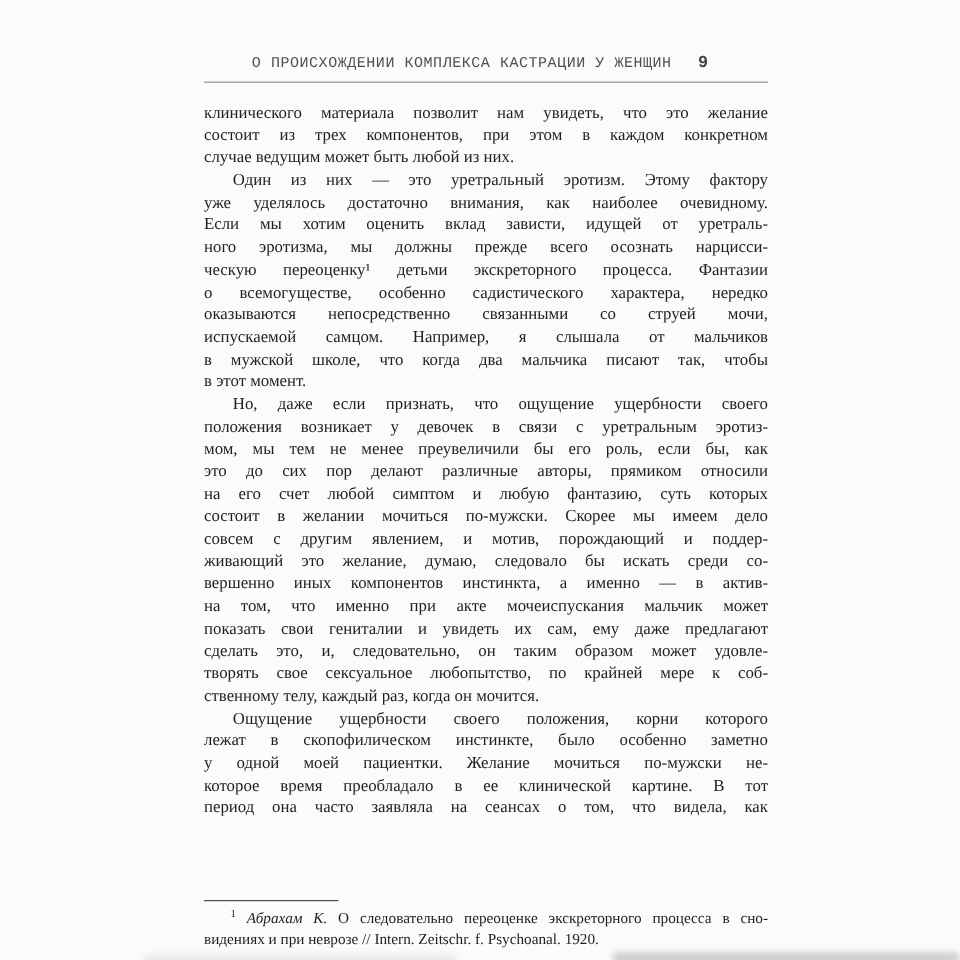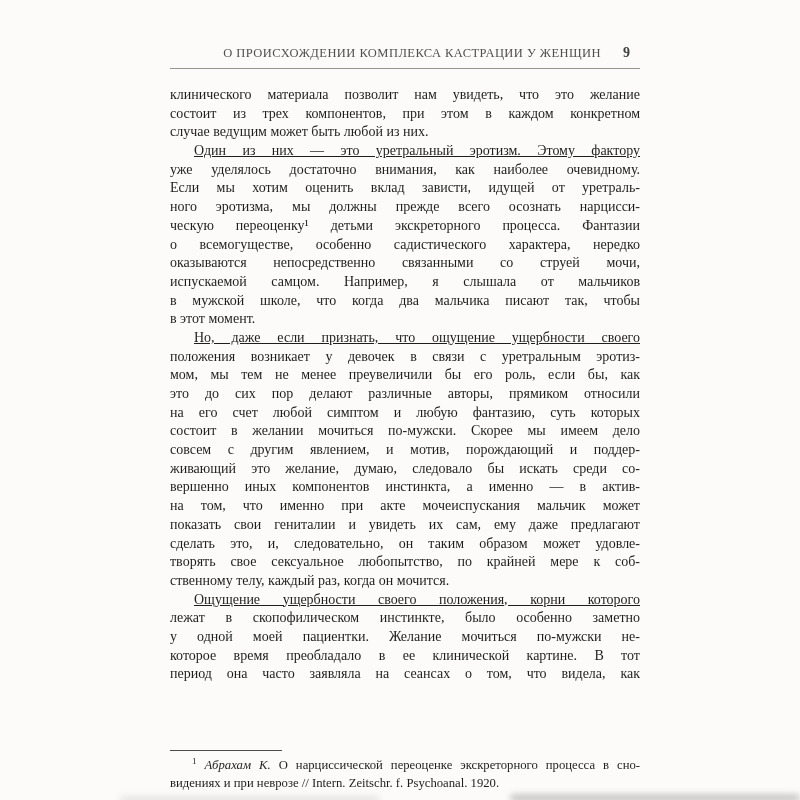--- a/index.html
+++ b/index.html
@@ -11,23 +11,23 @@
     overflow: hidden;
     font-family: "Liberation Serif", serif;
     color: var(--text-color, #1e1e1e);
   }
   .running-head {
     position: absolute;
     left: 170px;
     top: 45px;
     width: 470px;
     display: flex;
-    justify-content: flex-end;
+    justify-content: center;
     align-items: baseline;
-    font-family: Liberation Serif, serif;
+    font-family: Liberation Mono, monospace;
   }
   .running-head .head-title {
     font-size: 12.5px;
     letter-spacing: 0.45px;
     color: var(--header-color, #4f4f4f);
     white-space: nowrap;
   }
   .running-head .page-number {
     font-size: 14px;
     font-weight: bold;
@@ -52,21 +52,21 @@
   }
   .line {
     height: 18.7px;
     line-height: 18.7px;
     text-align: justify;
     text-align-last: justify;
     white-space: normal;
     overflow: hidden;
   }
   .line.last { text-align-last: left; }
-  .line.indent { text-indent: 24px; text-decoration: underline; }
+  .line.indent { text-indent: 24px; }
   .footnote {
     position: absolute;
     left: 170px;
     top: 750px;
     width: 470px;
     font-size: 12.7px;
   }
   .fn-sep {
     width: 112px;
     border-top: 1px solid #4c4c4c;
@@ -157,20 +157,20 @@
         <div class="line indent">Ощущение ущербности своего положения, корни которого</div>
         <div class="line">лежат в скопофилическом инстинкте, было особенно заметно</div>
         <div class="line">у одной моей пациентки. Желание мочиться по-мужски не-</div>
         <div class="line">которое время преобладало в ее клинической картине. В тот</div>
         <div class="line">период она часто заявляла на сеансах о том, что видела, как</div>
       </div>
     </div>
 
   <div class="footnote">
     <div class="fn-sep"></div>
-    <div class="fn-line first"><sup>1</sup> <i>Абрахам К.</i> <span>О нарциссической переоценке экскреторного процесса в сно-</span></div>
+    <div class="fn-line first"><sup>1</sup> <i>Абрахам К.</i> <span>О следовательно переоценке экскреторного процесса в сно-</span></div>
     <div class="fn-line">видениях и при неврозе // Intern. Zeitschr. f. Psychoanal. 1920.</div>
   </div>
 
   <div class="bottom-shadow-left"></div>
   <div class="bottom-shadow"></div>
 
 </div>
 
 </body></html>

